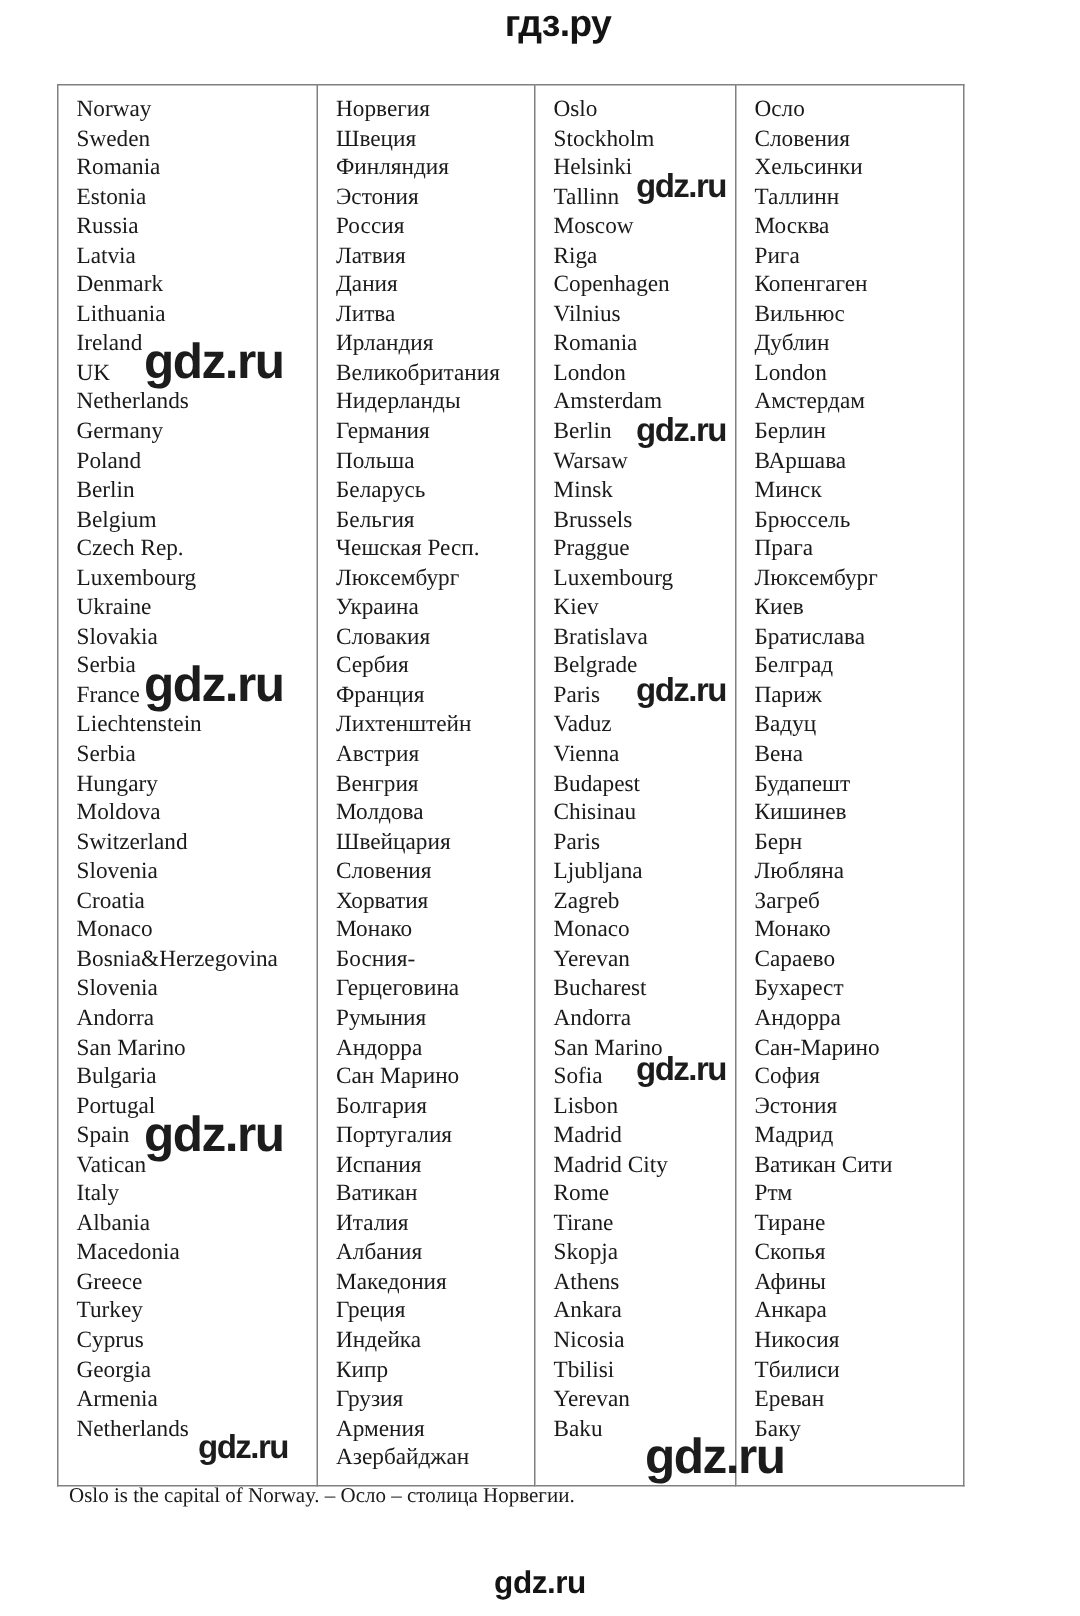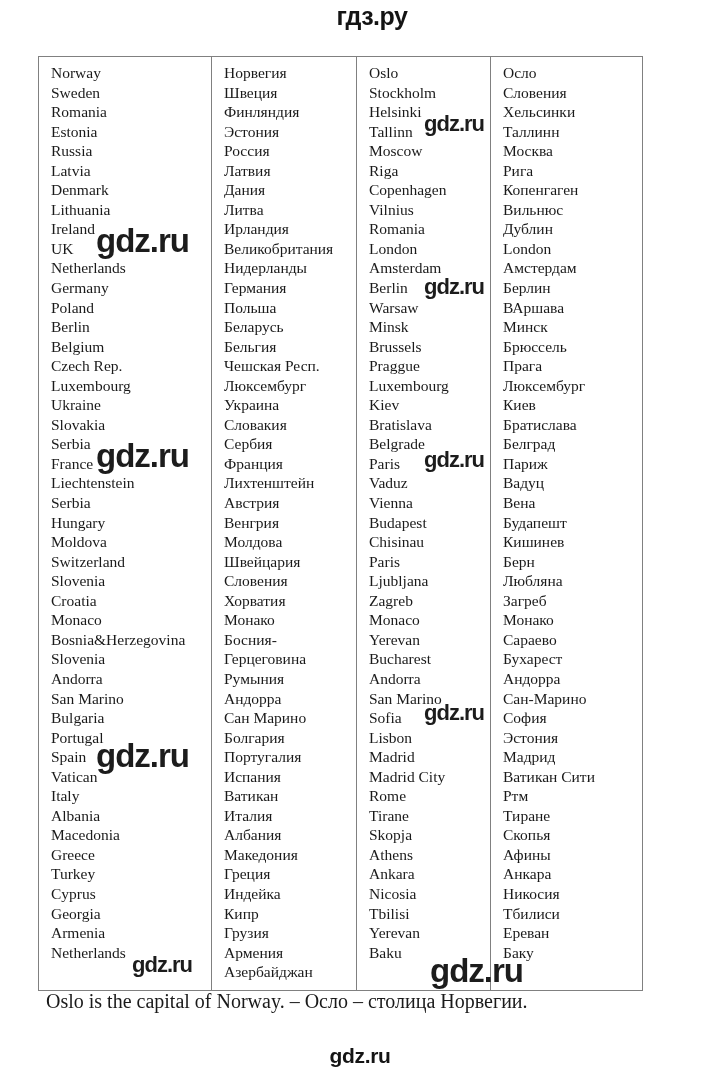--- a/index.html
+++ b/index.html
@@ -74,21 +74,21 @@
   .cell-list li {
     white-space: normal;
     min-height: 19.55px;
   }
 
   
   #caption {
     position: absolute;
     left: 46px;
     top: 990px;
-    font-size: 20px;
+    font-size: 14px;
     color: #1a1a1a;
     white-space: nowrap;
   }
 
   
   .watermark {
     position: absolute;
     font-family: "Liberation Sans", sans-serif;
     font-weight: bold;
     color: #1c1c1c;

